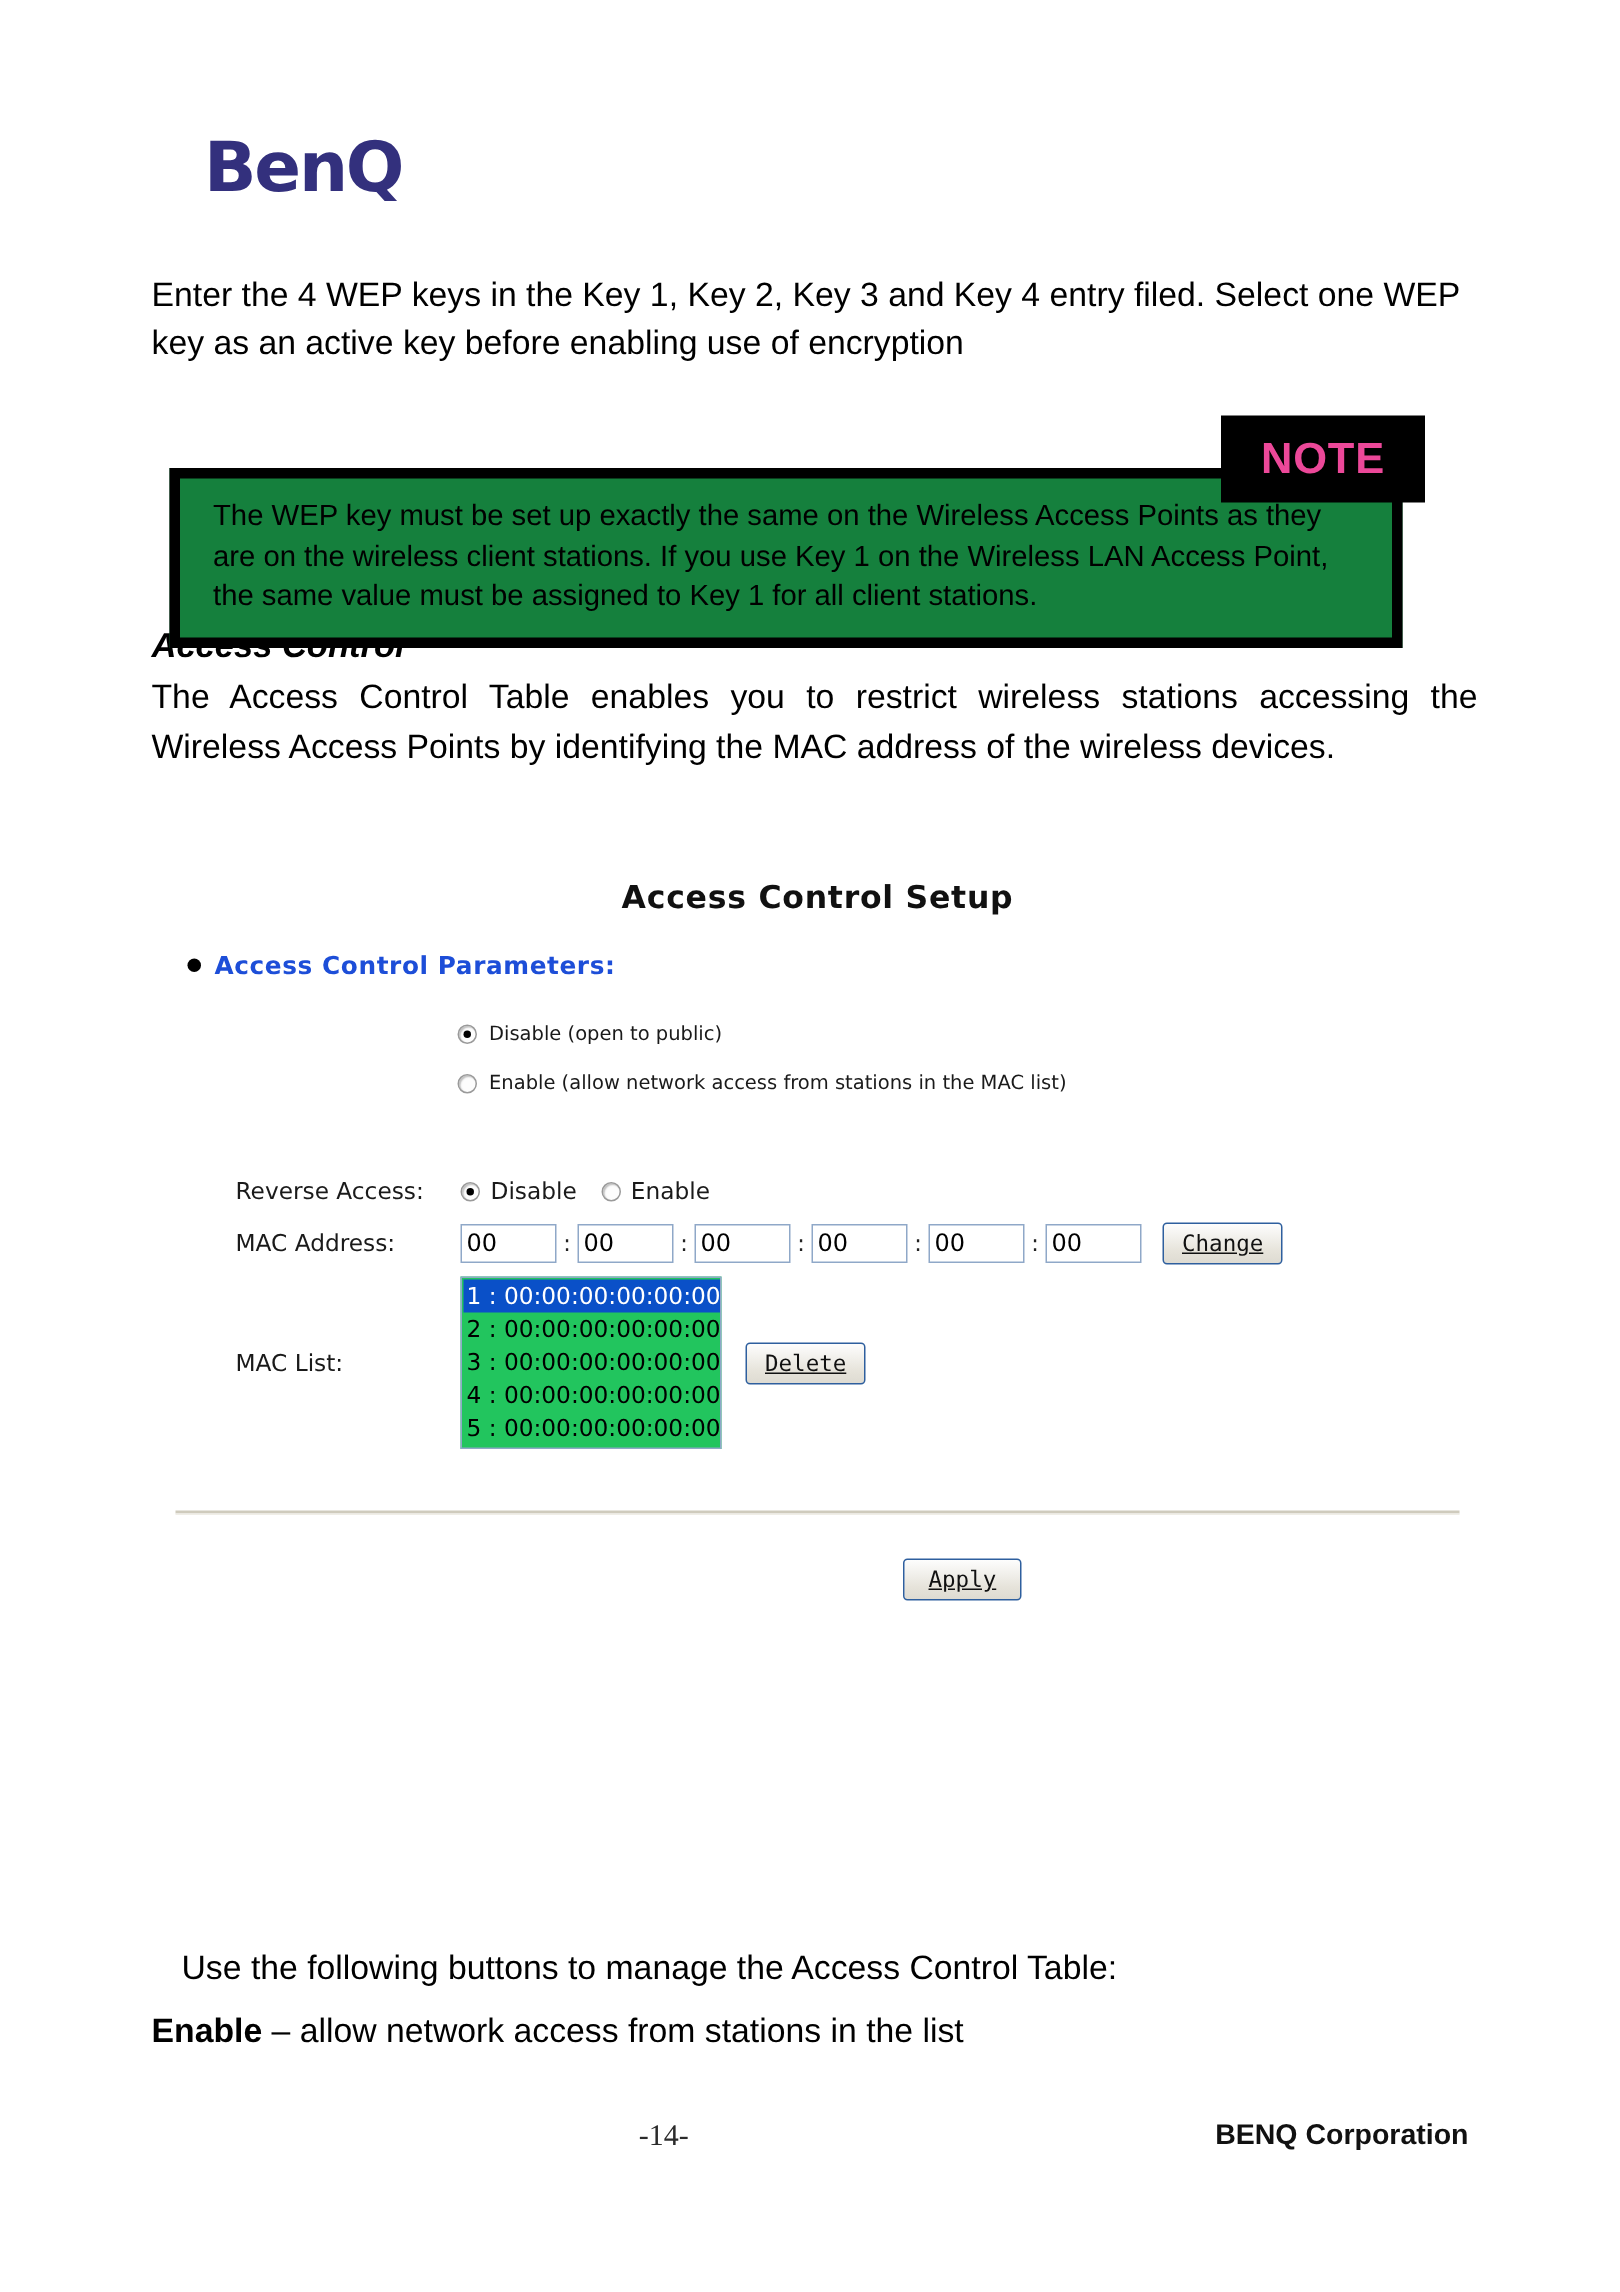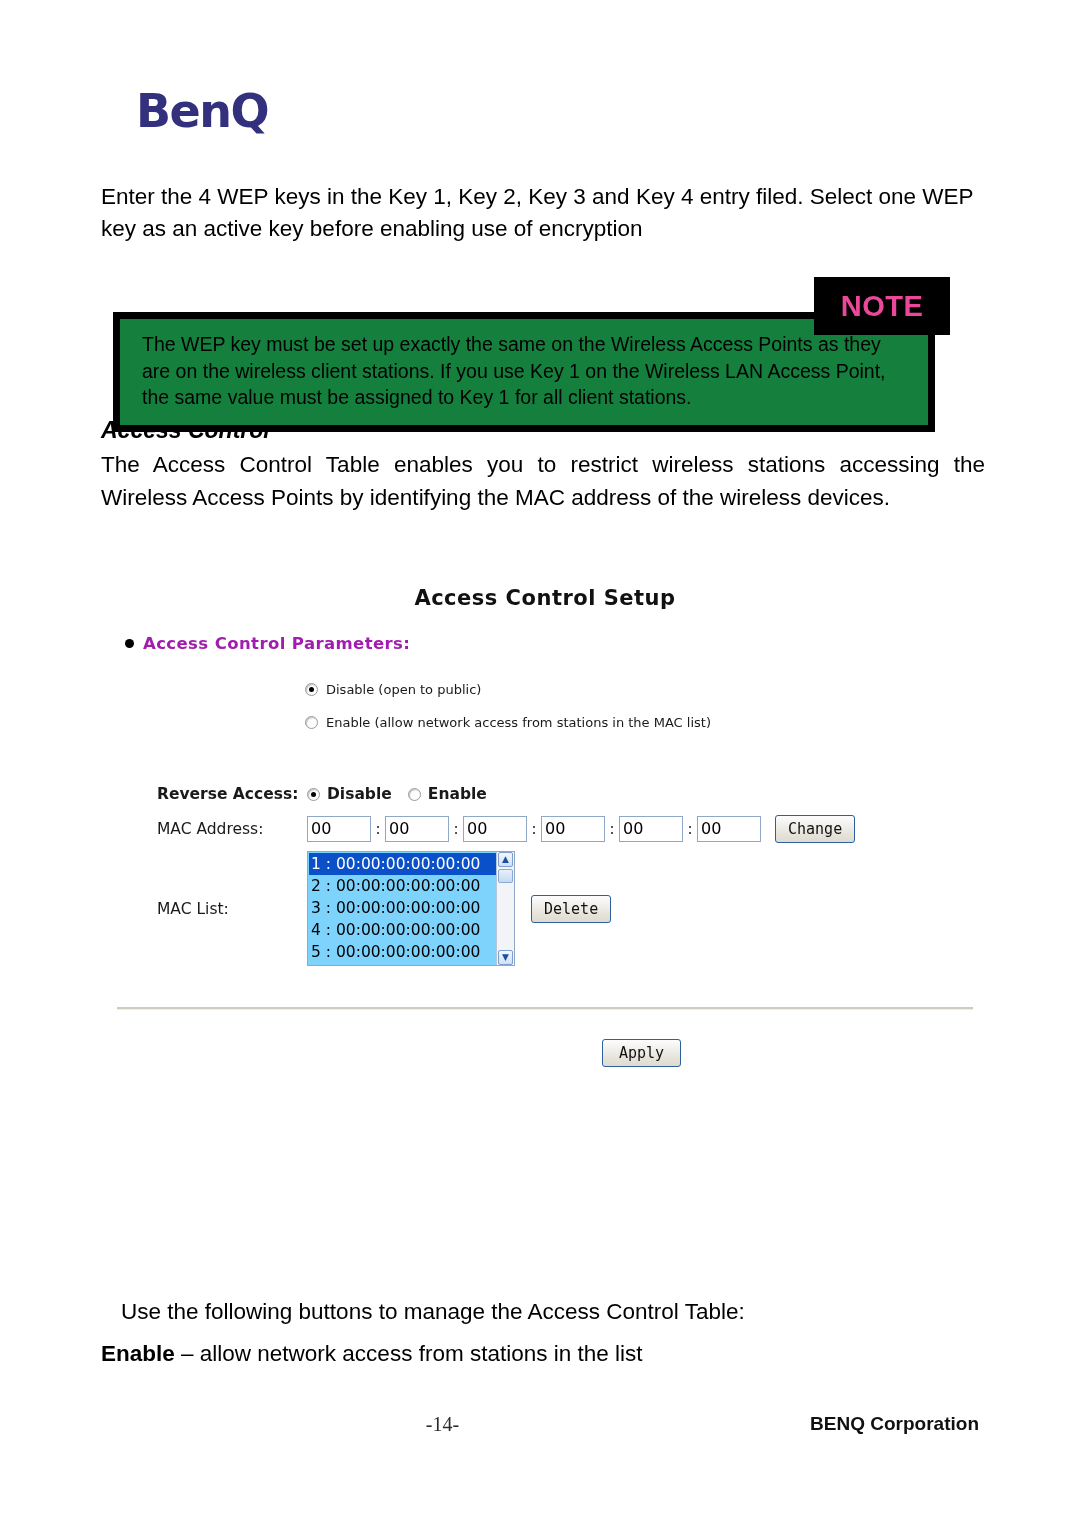--- a/index.html
+++ b/index.html
@@ -134,21 +134,21 @@
     height: 9px;
     background: #000;
     border-radius: 50%;
     display: inline-block;
   }
   #params-label {
     font-family: "DejaVu Sans", sans-serif;
     font-weight: 700;
     font-size: 16.5px;
     letter-spacing: 0.4px;
-    color: #a21caf;
+    color: #1d4ed8;
   }
 
   .radio-line {
     position: absolute;
     display: flex;
     align-items: center;
     gap: 8px;
     font-family: "DejaVu Sans", sans-serif;
     font-size: 13px;
     color: #1a1a1a;
@@ -181,21 +181,20 @@
   
   #reverse-row {
     position: absolute;
     left: 56px;
     top: 210px;
     display: flex;
     align-items: center;
     font-family: "DejaVu Sans", sans-serif;
     font-size: 15.5px;
     color: #1a1a1a;
-    font-weight: bold;
   }
   #reverse-label { width: 150px; }
   #reverse-row .opt { display: flex; align-items: center; gap: 7px; }
   #reverse-row .opt + .opt { margin-left: 16px; }
 
   
   #mac-row {
     position: absolute;
     left: 56px;
     top: 240px;
@@ -231,41 +230,42 @@
     border-radius: 3px;
     background: linear-gradient(#fdfdfd, #e6e3da 70%, #dedbd2);
     font-family: "DejaVu Sans Mono", monospace;
     font-size: 15px;
     color: #111;
     padding: 3px 12px;
     height: 28px;
     line-height: 21px;
     text-align: center;
     cursor: default;
+    text-decoration: underline;
   }
   #change-button { margin-left: 14px; }
 
   
   #maclist-row {
     position: absolute;
     left: 56px;
     top: 276px;
     display: flex;
     align-items: center;
     font-family: "DejaVu Sans", sans-serif;
     font-size: 15.5px;
     color: #1a1a1a;
   }
   #maclist-label { width: 150px; }
   #maclist-box {
-    width: 208px;
+    width: 174px;
     height: 115px;
     box-sizing: border-box;
     border: 1px solid #8fa8c8;
-    background: #7dd3fc;
+    background: #22c55e;
     display: flex;
     overflow: hidden;
   }
   #maclist-items {
     flex: 1 1 auto;
     padding: 1px 0 0 1px;
   }
   .mac-item {
     font-family: "DejaVu Sans", sans-serif;
     font-size: 15.5px;

